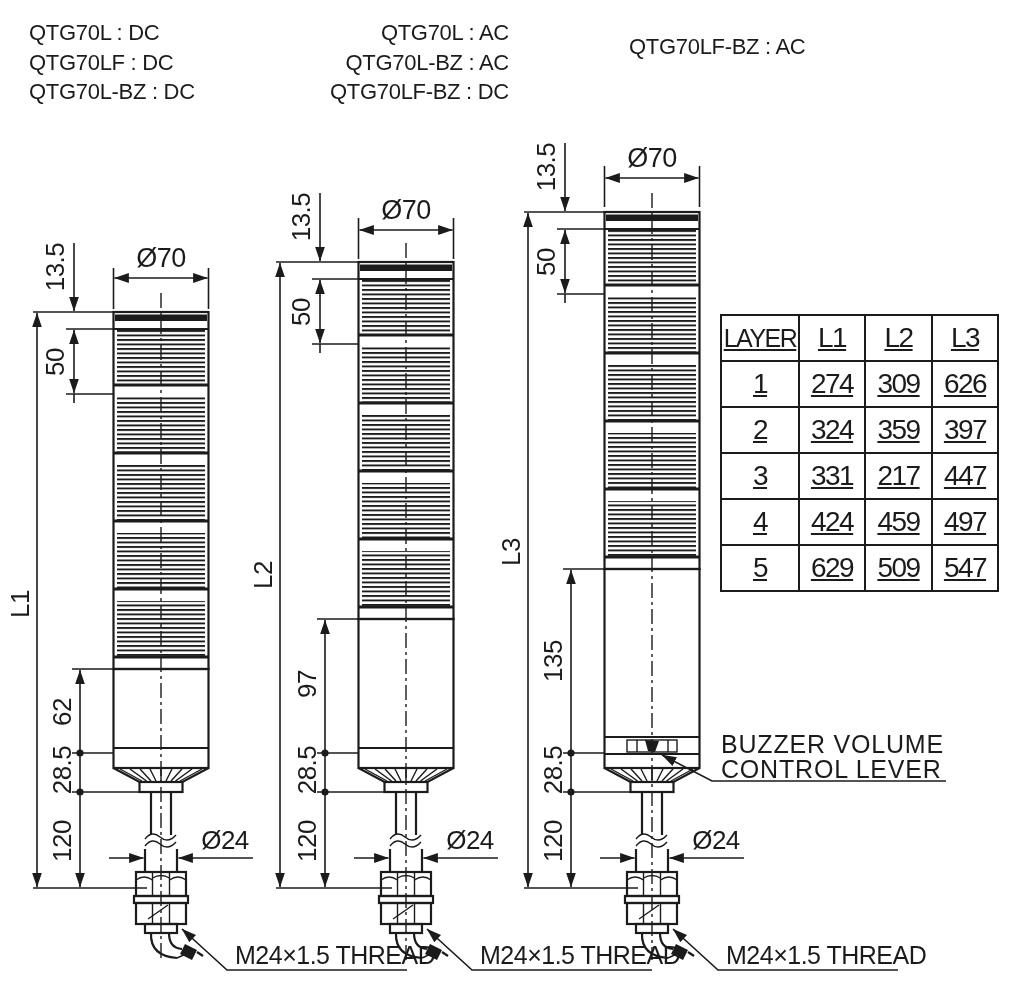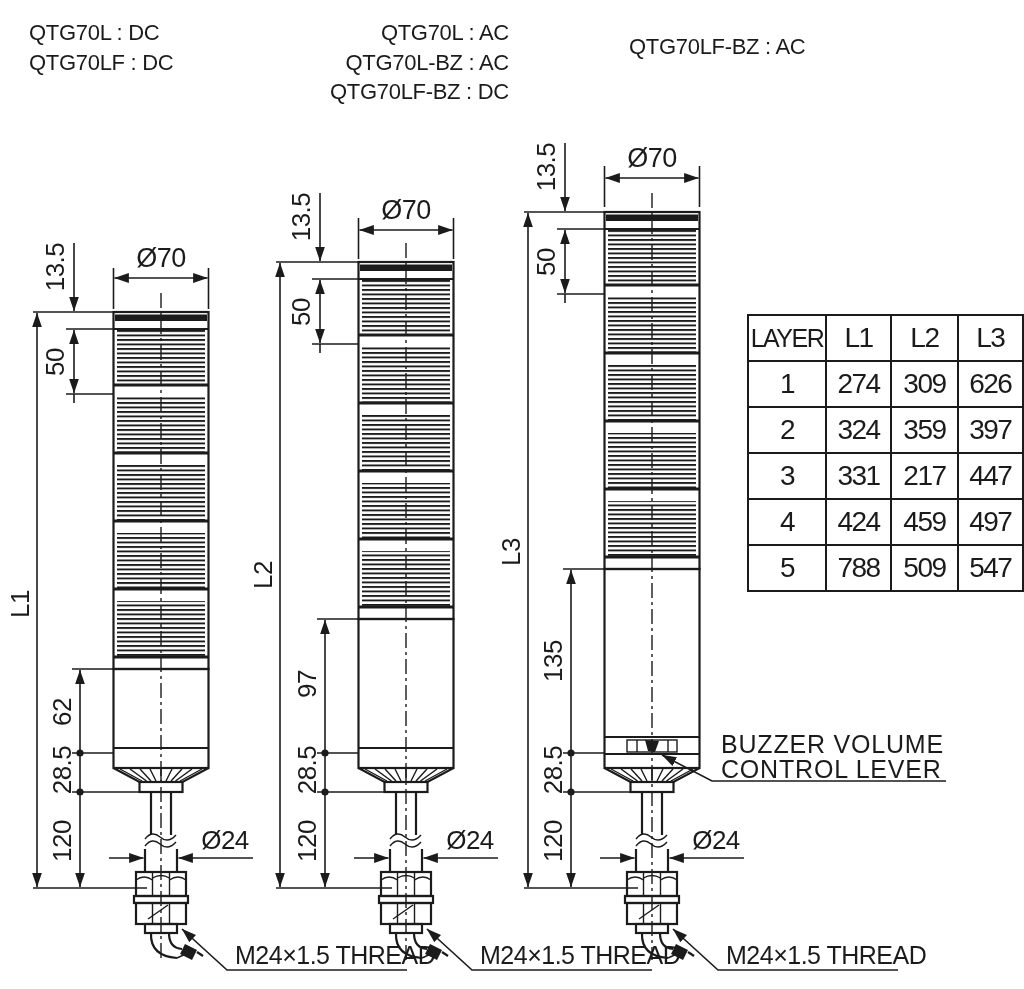--- a/index.html
+++ b/index.html
@@ -12,33 +12,34 @@
   .ol3{stroke:#1b1b1b;stroke-width:3;fill:none;}
   .thin{stroke:#1b1b1b;stroke-width:1.4;fill:none;}
   .dl{stroke:#1b1b1b;stroke-width:1.6;fill:none;}
   .cl{stroke:#1b1b1b;stroke-width:1.4;fill:none;stroke-dasharray:15 4 3 4;}
   .ink{fill:#1b1b1b;stroke:none;}
   .dimtxt{font-size:26px;letter-spacing:-0.5px;}
   .diatxt{font-size:27px;letter-spacing:-0.5px;}
   .thrtxt{font-size:25px;letter-spacing:-0.5px;}
   .buztxt{font-size:25px;letter-spacing:0.8px;}
   
-  .size-table{position:absolute;left:747px;top:314px;border-collapse:collapse;table-layout:fixed;}
+  .size-table{position:absolute;left:720px;top:314px;border-collapse:collapse;table-layout:fixed;text-decoration:underline;}
   .size-table td{border:2.2px solid #1b1b1b;text-align:center;vertical-align:middle;
                  height:44px;font-size:28px;letter-spacing:-1.5px;padding:0;background:#fff;}
   .size-table td.hl{font-size:25px;}
 </style>
 </head>
 <body>
 
 <div class="canvas">
 
   <div class="hdr" style="left:29px;top:18px;">
     <div>QTG70L : DC</div>
     <div>QTG70LF : DC</div>
+    <div>QTG70L-BZ : DC</div>
   </div>
   <div class="hdr" style="left:330px;top:18px;text-align:right;">
     <div>QTG70L : AC</div>
     <div>QTG70L-BZ : AC</div>
     <div>QTG70LF-BZ : DC</div>
   </div>
   <div class="hdr" style="left:629px;top:20px;margin-top:12px;">
     <div>QTG70LF-BZ : AC</div>
   </div>
 
@@ -299,20 +300,20 @@
       <td>447</td>
     </tr>
     <tr>
       <td>4</td>
       <td>424</td>
       <td>459</td>
       <td>497</td>
     </tr>
     <tr>
       <td>5</td>
-      <td>788</td>
+      <td>629</td>
       <td>509</td>
       <td>547</td>
     </tr>
   </tbody>
     </table>
 
 </div>
 
 </body></html>

